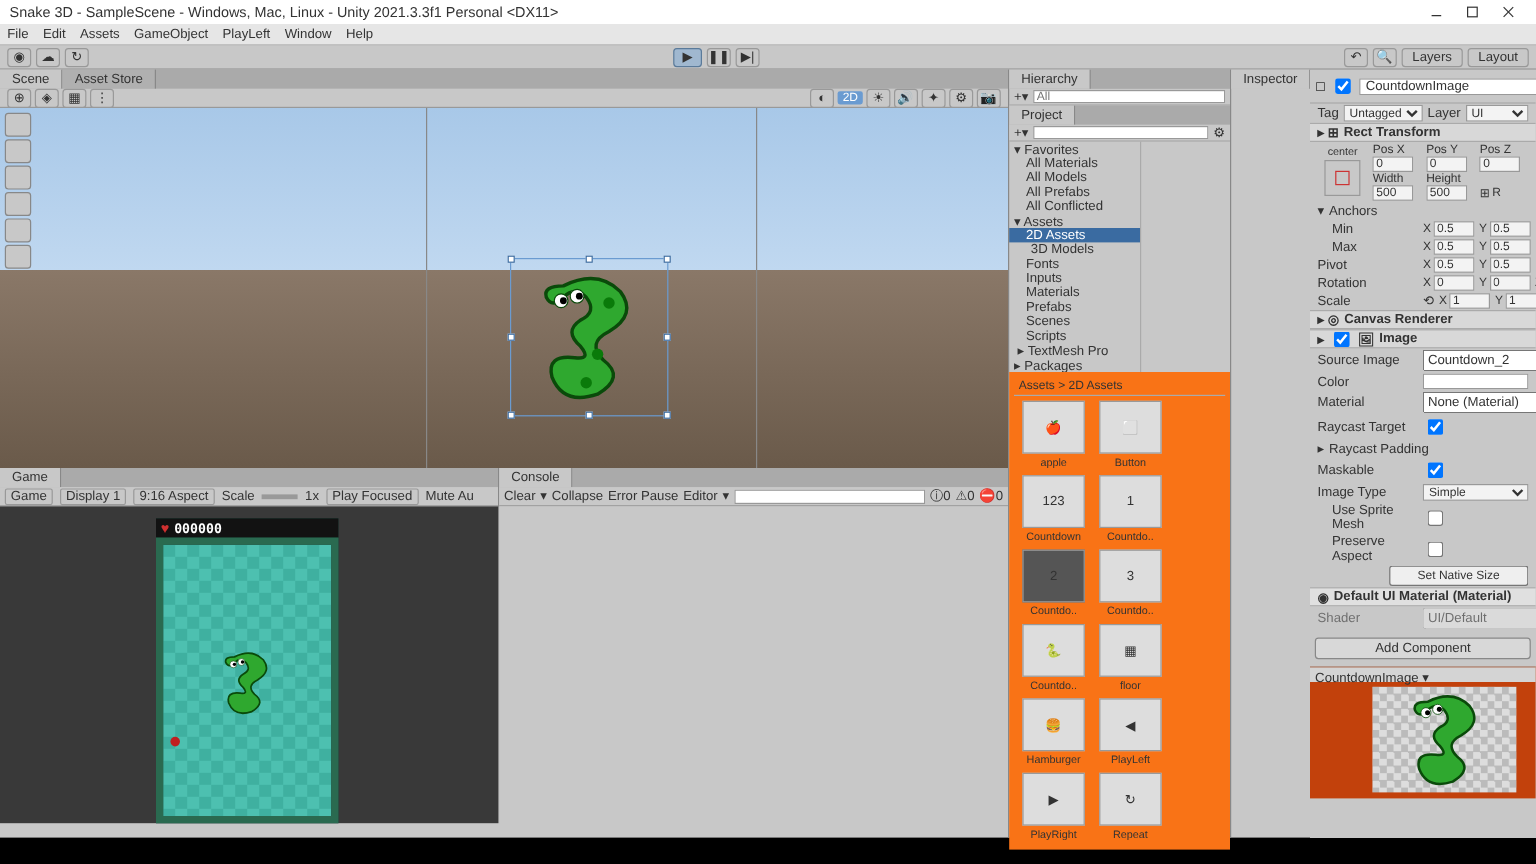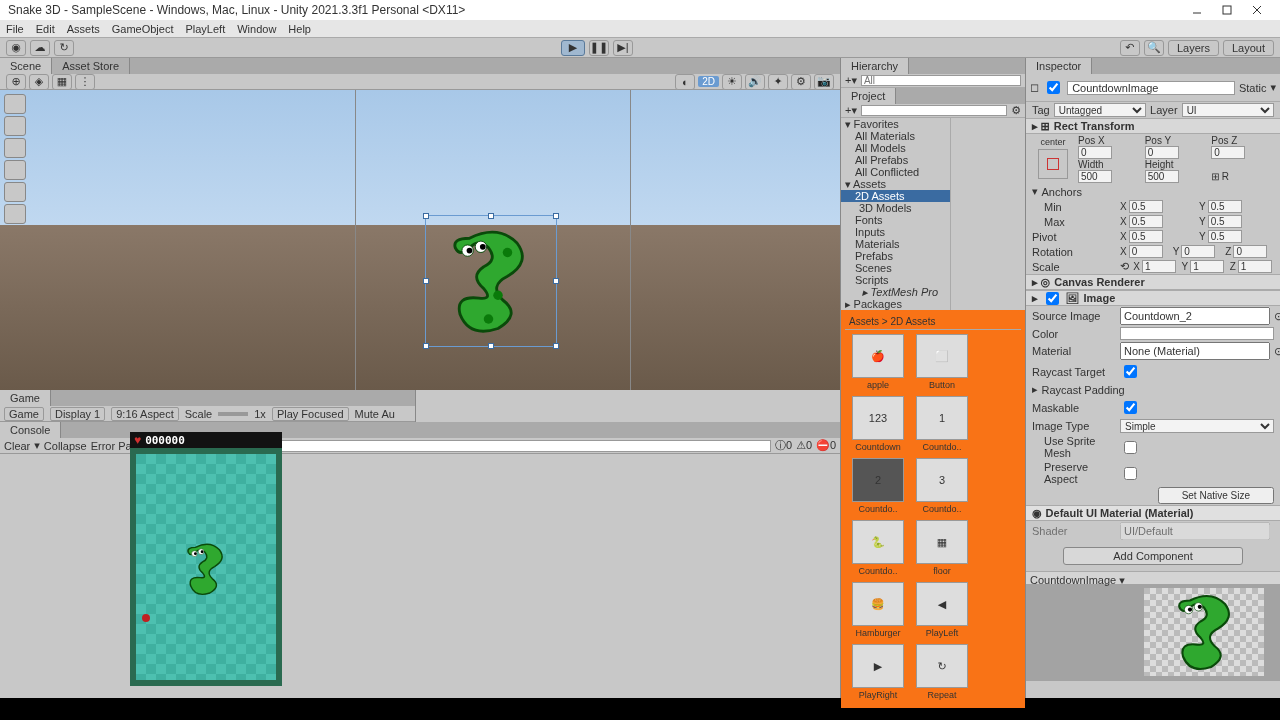--- a/index.html
+++ b/index.html
@@ -22,41 +22,41 @@
 .toptoolbar .center { flex: 1; display: flex; align-items: center; justify-content: center; gap: 4px; }
 .toptoolbar .right { padding-right: 6px; }
 .iconbtn { width: 20px; height: 16px; background: #c8c8c8; border: 1px solid #999; border-radius: 3px; display: inline-flex; align-items: center; justify-content: center; }
 .playbtn { width: 24px; height: 16px; background: #a0b8d0; border: 1px solid #5a7a9a; border-radius: 3px; display: inline-flex; align-items: center; justify-content: center; }
 .labelbtn { height: 16px; padding: 0 8px; background: #c8c8c8; border: 1px solid #999; border-radius: 3px; display: inline-flex; align-items: center; }
 
 
 .main { display: flex; height: 640px; }
 .col-left { width: 840px; display: flex; flex-direction: column; }
 .col-mid { width: 185px; display: flex; flex-direction: column; border-left: 1px solid #888; }
-.col-right { width: 255px; display: flex; flex-direction: column; border-left: 1px solid #888; }
+.col-right { width: 255px; display: flex; flex-direction: row; border-left: 1px solid #888; }
 
 
 .tabbar { height: 16px; background: #aaa; display: flex; align-items: flex-end; }
 .tab { height: 16px; padding: 0 10px; background: #c8c8c8; border-right: 1px solid #888; display: inline-flex; align-items: center; font-size: 11px; }
 .tab.inactive { background: #b0b0b0; }
 .scene-toolbar { height: 16px; background: #c8c8c8; border-bottom: 1px solid #999; display: flex; align-items: center; padding: 0 6px; gap: 3px; }
 .scene-toolbar .spacer { flex: 1; }
 .scene-toolbar .btn2d { background: #6a9bd1; color: #fff; padding: 0 4px; border-radius: 2px; font-size: 10px; }
 .scene-canvas { position: relative; height: 300px; background: linear-gradient(to bottom, #a8c8e8 0%, #c0d8f0 45%, #8a7868 45%, #6a5a4a 100%); overflow: hidden; }
 .scene-tools { position: absolute; left: 4px; top: 4px; display: flex; flex-direction: column; gap: 2px; }
 .scene-tools .tool { width: 22px; height: 20px; background: #c8c8c8; border: 1px solid #888; border-radius: 3px; }
 .rect-frame { position: absolute; left: 425px; top: 125px; width: 132px; height: 132px; border: 1px solid #6a9bd1; }
 .rect-frame .handle { width: 6px; height: 6px; background: #fff; border: 1px solid #3a6ba1; position: absolute; }
 .hTL{top:-3px;left:-3px}.hTR{top:-3px;right:-3px}.hBL{bottom:-3px;left:-3px}.hBR{bottom:-3px;right:-3px}
 .hTM{top:-3px;left:50%;margin-left:-3px}.hBM{bottom:-3px;left:50%;margin-left:-3px}
 .hML{top:50%;left:-3px;margin-top:-3px}.hMR{top:50%;right:-3px;margin-top:-3px}
 .snake3 { position: absolute; left: 15px; top: 5px; width: 95px; height: 120px; }
 
 
-.bottom-row { height: 296px; display: flex; flex-direction: column; }
+.bottom-row { height: 296px; display: flex; }
 .game-panel { width: 416px; display: flex; flex-direction: column; border-right: 1px solid #888; }
 .game-toolbar { height: 16px; background: #c8c8c8; border-bottom: 1px solid #999; display: flex; align-items: center; padding: 0 4px; gap: 6px; font-size: 10px; }
 .game-toolbar .drop { border: 1px solid #999; padding: 0 4px; border-radius: 2px; }
 .game-canvas { flex: 1; background: #393939; position: relative; }
 .playfield { position: absolute; left: 130px; top: 10px; width: 152px; height: 254px; background: #1a4a40; }
 .scorebar { height: 16px; background: #121212; color: #fff; display: flex; align-items: center; padding: 0 4px; gap: 4px; }
 .heart { color: #d03030; font-size: 12px; }
 .board { position: relative; width: 152px; height: 238px; background: repeating-conic-gradient(#4dc0b0 0 25%, #3fb0a0 0 50%) 0 0/20px 20px; border: 6px solid #2a6a50; }
 .board .snakeSmall { position: absolute; left: 45px; top: 85px; width: 48px; height: 60px; }
 .board .dot { position: absolute; left: 6px; top: 160px; width: 8px; height: 8px; border-radius: 50%; background: #c02020; }
@@ -91,21 +91,21 @@
 .insp-row { display:flex; align-items:center; padding:1px 6px; gap:4px;}
 .insp-row .lbl{ flex:0 0 84px; }
 .insp-row .flexsp { flex:1; }
 .insp-row select{ flex:1; border:1px solid #999; height:14px; font-size:10px; background:#f3f3f3;}
 .comp-head { height:16px; background:#d8d8d8; border-top:1px solid #aaa; border-bottom:1px solid #aaa; display:flex; align-items:center; padding:0 6px; gap:4px; font-weight:bold;}
 .xyz { display:flex; gap:4px; flex:1;}
 .xyz .cell{ display:flex; align-items:center; gap:2px; flex:1;}
 .xyz .cell span{font-size:10px;}
 .xyz .cell input{ width:34px; border:1px solid #999; height:13px; font-size:10px; background:#f3f3f3;}
 .addcomp { margin:6px auto; width:180px; height:18px; border:1px solid #888; background:#d8d8d8; display:flex; align-items:center; justify-content:center; border-radius:3px;}
-.preview { height:110px; border-top:1px solid #aaa; background:#a3a3a3; position:relative;}
+.preview { height:110px; border-top:1px solid #aaa; background:#c2410c; position:relative;}
 .preview .pname{ position:absolute; left:4px; top:2px;}
 .preview .checker{ position:absolute; right:16px; top:16px; width:120px; height:88px; background:repeating-conic-gradient(#ddd 0 25%,#bbb 0 50%) 0 0/12px 12px;}
 .preview .drag{ position:absolute; left:0; top:0; height:12px; width:100%; background:#d4d4d4;}
 
 .blackbar { height:22px; background:#000; }
 
 .snakeSvg path { fill:#2fa82f; stroke:#0a4a0a; stroke-width:3; }
 </style>
 </head>
 <body>
@@ -296,21 +296,21 @@
           <div class="trow" style="padding-left: 14px;"> All Conflicted</div>
           <div class="trow" style="padding-left: 4px;">▾ Assets</div>
           <div class="trow sel" style="padding-left: 14px;"> 2D Assets</div>
           <div class="trow" style="padding-left: 18px;"> 3D Models</div>
           <div class="trow" style="padding-left: 14px;"> Fonts</div>
           <div class="trow" style="padding-left: 14px;"> Inputs</div>
           <div class="trow" style="padding-left: 14px;"> Materials</div>
           <div class="trow" style="padding-left: 14px;"> Prefabs</div>
           <div class="trow" style="padding-left: 14px;"> Scenes</div>
           <div class="trow" style="padding-left: 14px;"> Scripts</div>
-          <div class="trow" style="padding-left: 21px; font-style: italic;">▸ TextMesh Pro</div>
+          <div class="trow" style="padding-left: 7px;">▸ TextMesh Pro</div>
           <div class="trow" style="padding-left: 4px;">▸ Packages</div>
         </div>
       <div class="proj-grid">
         <div class="proj-crumb">Assets  &gt;  2D Assets</div>
         <div class="proj-items" id="proj-items">
             <div class="proj-item">
               <div class="proj-thumb">🍎</div>
               <div class="lbl">apple</div>
             </div>
             <div class="proj-item">

